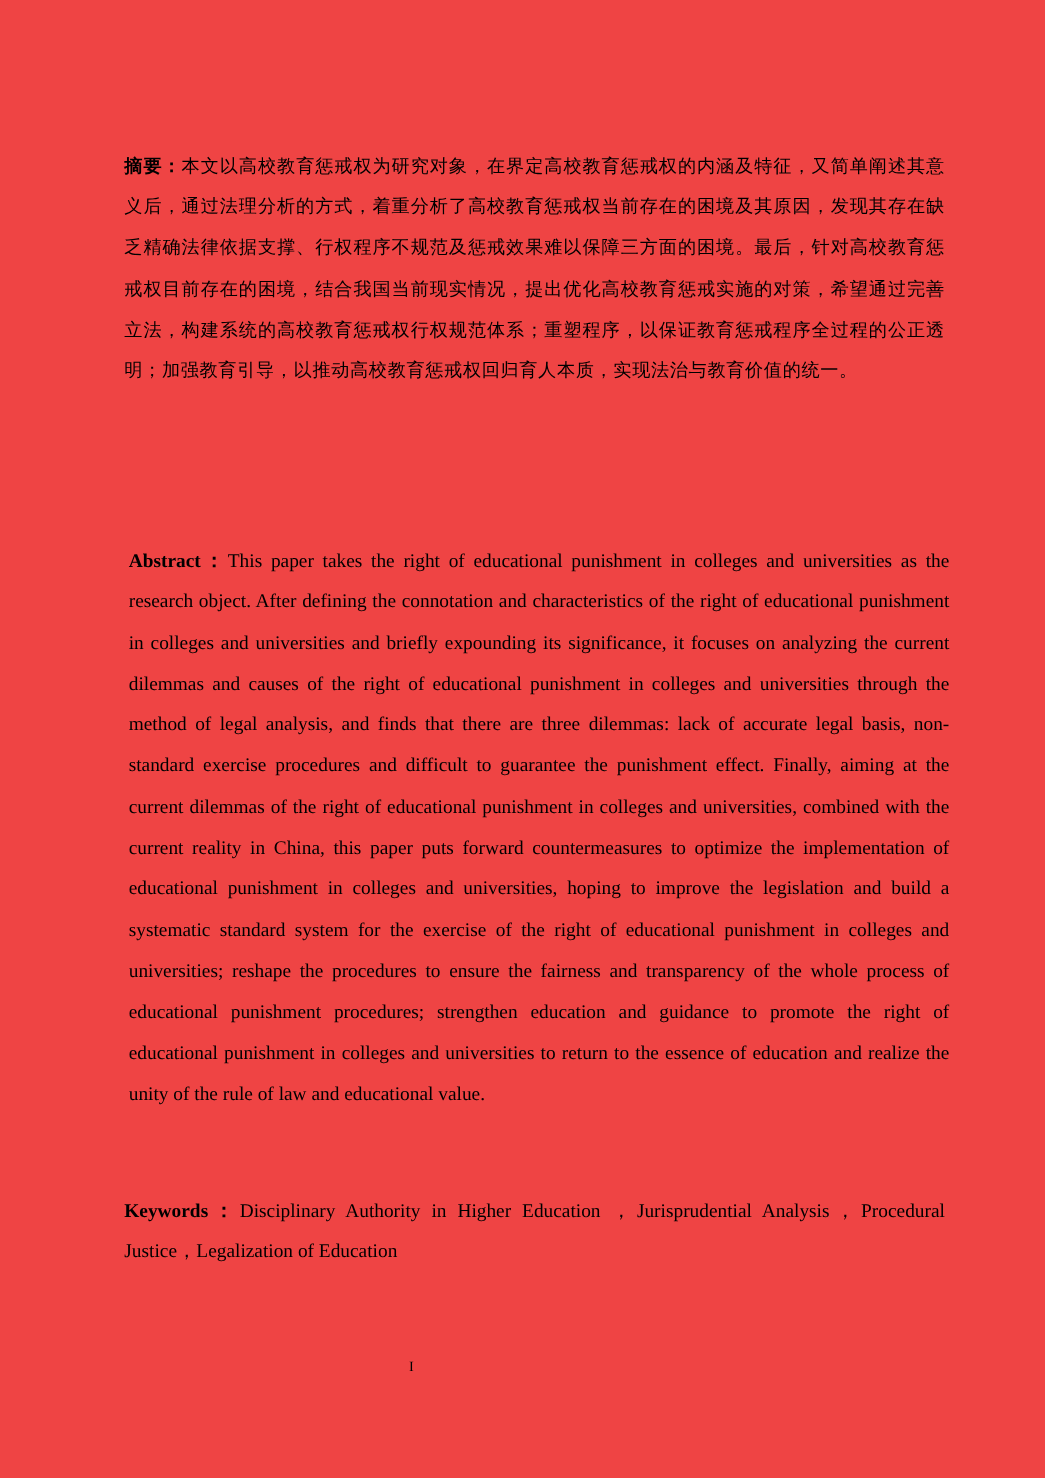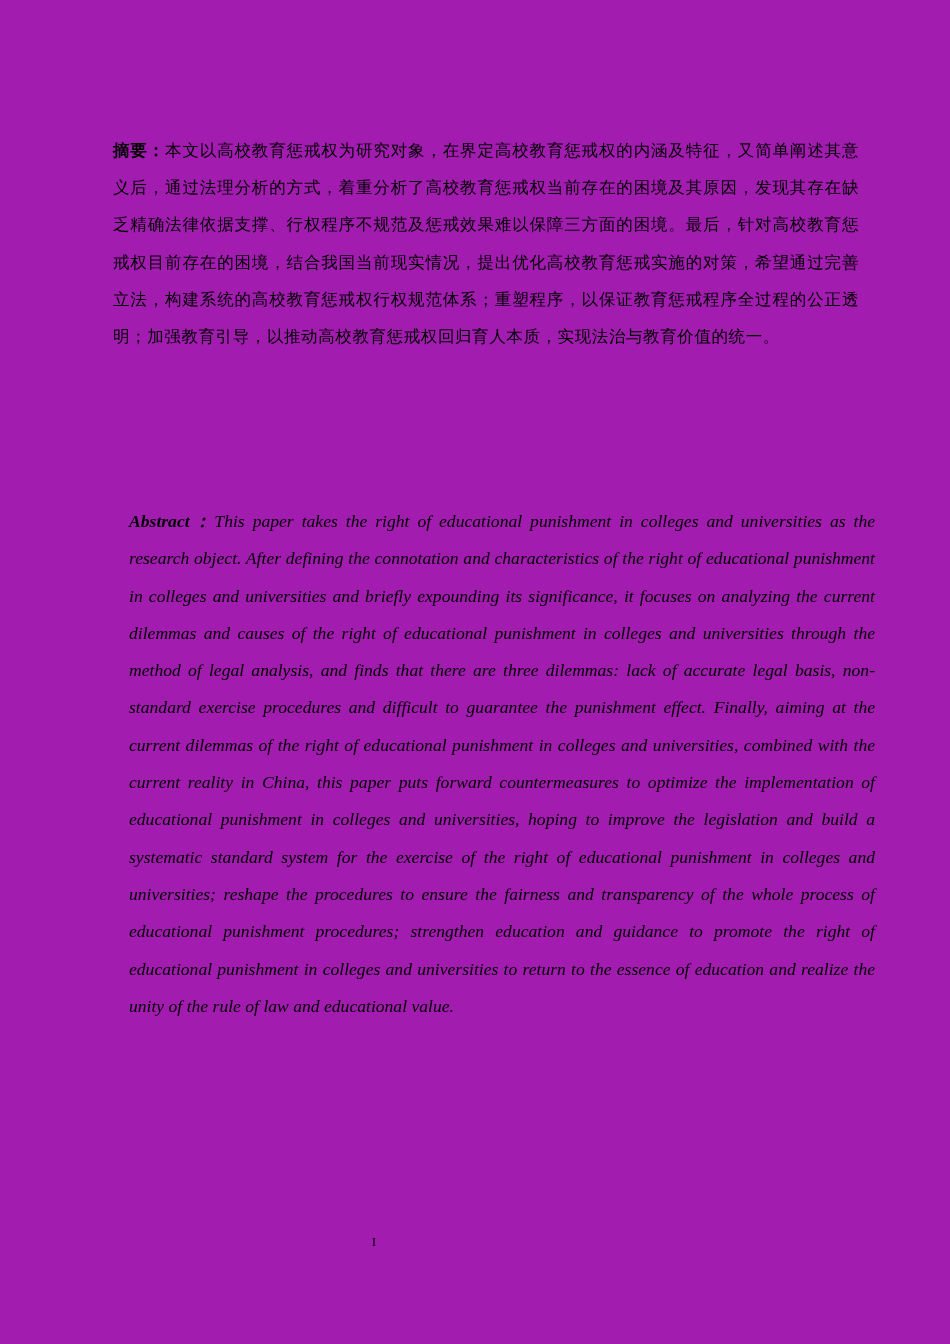--- a/index.html
+++ b/index.html
@@ -12,21 +12,21 @@
       height: 1344px;
       position: relative;
       overflow: hidden;
       color: #000000;
     }
     .page {
       position: absolute;
       left: 0; top: 0;
       width: 950px;
       height: 1344px;
-      background: #a21caf;
+      background: #ef4444;
     }
     .block {
       position: absolute;
       left: 113px;
       width: 746px;
     }
     .cn {
       font-family: "DejaVu Sans", sans-serif;
       font-size: 16.5px;
       line-height: 37.2px;
@@ -66,20 +66,23 @@
 </head>
 <body>
 
 <div class="page">
 
   <p class="block cn" id="abstract-cn" style="margin:0;">
     <span class="label-cn">摘要：</span><span>本文以高校教育惩戒权为研究对象，在界定高校教育惩戒权的内涵及特征，又简单阐述其意义后，通过法理分析的方式，着重分析了高校教育惩戒权当前存在的困境及其原因，发现其存在缺乏精确法律依据支撑、行权程序不规范及惩戒效果难以保障三方面的困境。最后，针对高校教育惩戒权目前存在的困境，结合我国当前现实情况，提出优化高校教育惩戒实施的对策，希望通过完善立法，构建系统的高校教育惩戒权行权规范体系；重塑程序，以保证教育惩戒程序全过程的公正透明；加强教育引导，以推动高校教育惩戒权回归育人本质，实现法治与教育价值的统一。</span>
   </p>
 
 
-  <p class="block en" id="abstract-en" style="margin:16px;font-style:italic;">
+  <p class="block en" id="abstract-en" style="margin:4px;">
     <span class="label-en">Abstract：</span><span>This paper takes the right of educational punishment in colleges and universities as the research object. After defining the connotation and characteristics of the right of educational punishment in colleges and universities and briefly expounding its significance, it focuses on analyzing the current dilemmas and causes of the right of educational punishment in colleges and universities through the method of legal analysis, and finds that there are three dilemmas: lack of accurate legal basis, non-standard exercise procedures and difficult to guarantee the punishment effect. Finally, aiming at the current dilemmas of the right of educational punishment in colleges and universities, combined with the current reality in China, this paper puts forward countermeasures to optimize the implementation of educational punishment in colleges and universities, hoping to improve the legislation and build a systematic standard system for the exercise of the right of educational punishment in colleges and universities; reshape the procedures to ensure the fairness and transparency of the whole process of educational punishment procedures; strengthen education and guidance to promote the right of educational punishment in colleges and universities to return to the essence of education and realize the unity of the rule of law and educational value.</span>
   </p>
 
+  <p class="block en" id="keywords-en" style="margin:0;">
+    <span class="label-en">Keywords：</span><span>Disciplinary Authority in Higher Education ，Jurisprudential Analysis，Procedural Justice，Legalization of Education</span>
+  </p>
 
   <div class="page-number">I</div>
 
 </div>
 
 </body></html>

